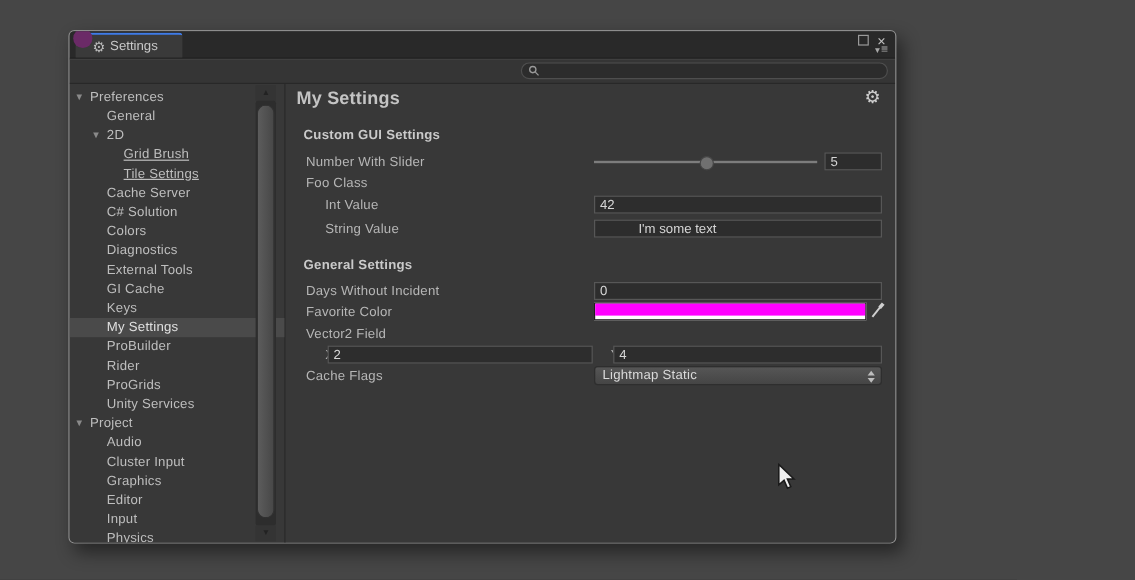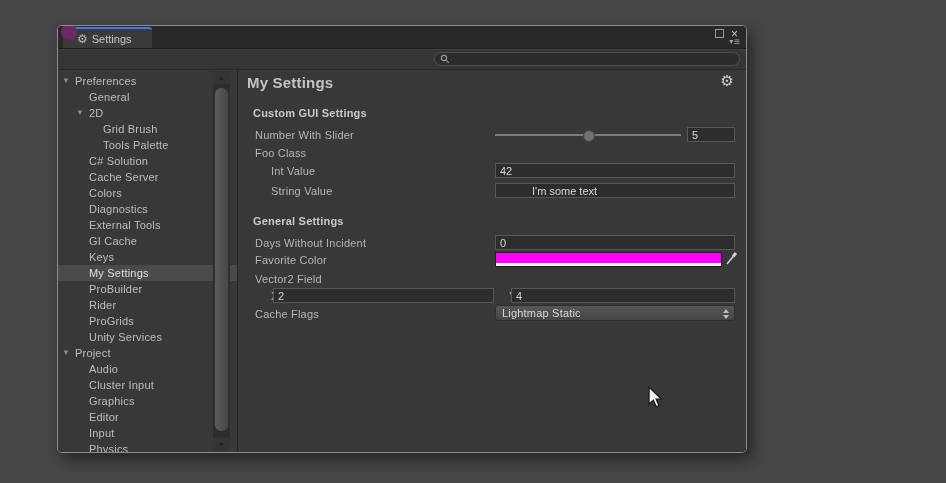--- a/index.html
+++ b/index.html
@@ -28,21 +28,21 @@
   .search svg{flex:0 0 auto;}
   .search input{flex:1;background:transparent;border:none;outline:none;color:#cccccc;
                 font-size:10px;height:12px;padding:0 4px 0 2px;font-family:"Liberation Sans",sans-serif;}
   
   .content{display:flex;height:383px;}
   .sidebar{position:relative;width:180px;background:#383838;border-right:1px solid #262626;
            box-sizing:border-box;padding-top:3px;flex:0 0 auto;overflow:hidden;}
   .tree-row{position:relative;height:16px;line-height:16px;font-size:11px;color:#bebebe;
             width:155px;letter-spacing:0.2px;white-space:nowrap;}
   .tree-row.sel{background:#4a4a4a;color:#e0e0e0;}
-  .lv0{padding-left:17px;} .lv1{padding-left:31px;} .lv2{padding-left:45px;}
+  .lv0{padding-left:17px;} .lv1{padding-left:31px;} .lv2{padding-left:45px;text-decoration:underline;}
   .expander{position:absolute;top:0;color:#8a8a8a;font-size:8px;line-height:16px;}
   .exp-root{left:4px;} .exp-sub{left:18px;}
   .vscroll{position:absolute;right:7px;top:1px;bottom:2px;width:17px;}
   .vs-groove{position:absolute;left:0;right:0;top:13px;bottom:13px;background:#2d2d2d;border-radius:2px;}
   .vs-thumb{position:absolute;left:1px;right:1px;top:3px;bottom:6px;border-radius:8px;
             background:linear-gradient(90deg,#5c5c5c,#474747);border:1px solid #313131;}
   .vs-btn{position:absolute;left:0;right:0;height:13px;background:#343434;color:#222222;
           font-size:7px;text-align:center;line-height:13px;}
   .vs-up{top:0;} .vs-down{bottom:0;}
   
@@ -109,25 +109,25 @@
           <span class="expander exp-root">▼</span>
           <span>Preferences</span></div>
         <div class="tree-row lv1">
           <span>General</span></div>
         <div class="tree-row lv1">
           <span class="expander exp-sub">▼</span>
           <span>2D</span></div>
         <div class="tree-row lv2">
           <span>Grid Brush</span></div>
         <div class="tree-row lv2">
-          <span>Tools Palette</span></div>
+          <span>Tile Settings</span></div>
+        <div class="tree-row lv1">
+          <span>Cache Server</span></div>
         <div class="tree-row lv1">
           <span>C# Solution</span></div>
-        <div class="tree-row lv1">
-          <span>Cache Server</span></div>
         <div class="tree-row lv1">
           <span>Colors</span></div>
         <div class="tree-row lv1">
           <span>Diagnostics</span></div>
         <div class="tree-row lv1">
           <span>External Tools</span></div>
         <div class="tree-row lv1">
           <span>GI Cache</span></div>
         <div class="tree-row lv1">
           <span>Keys</span></div>

